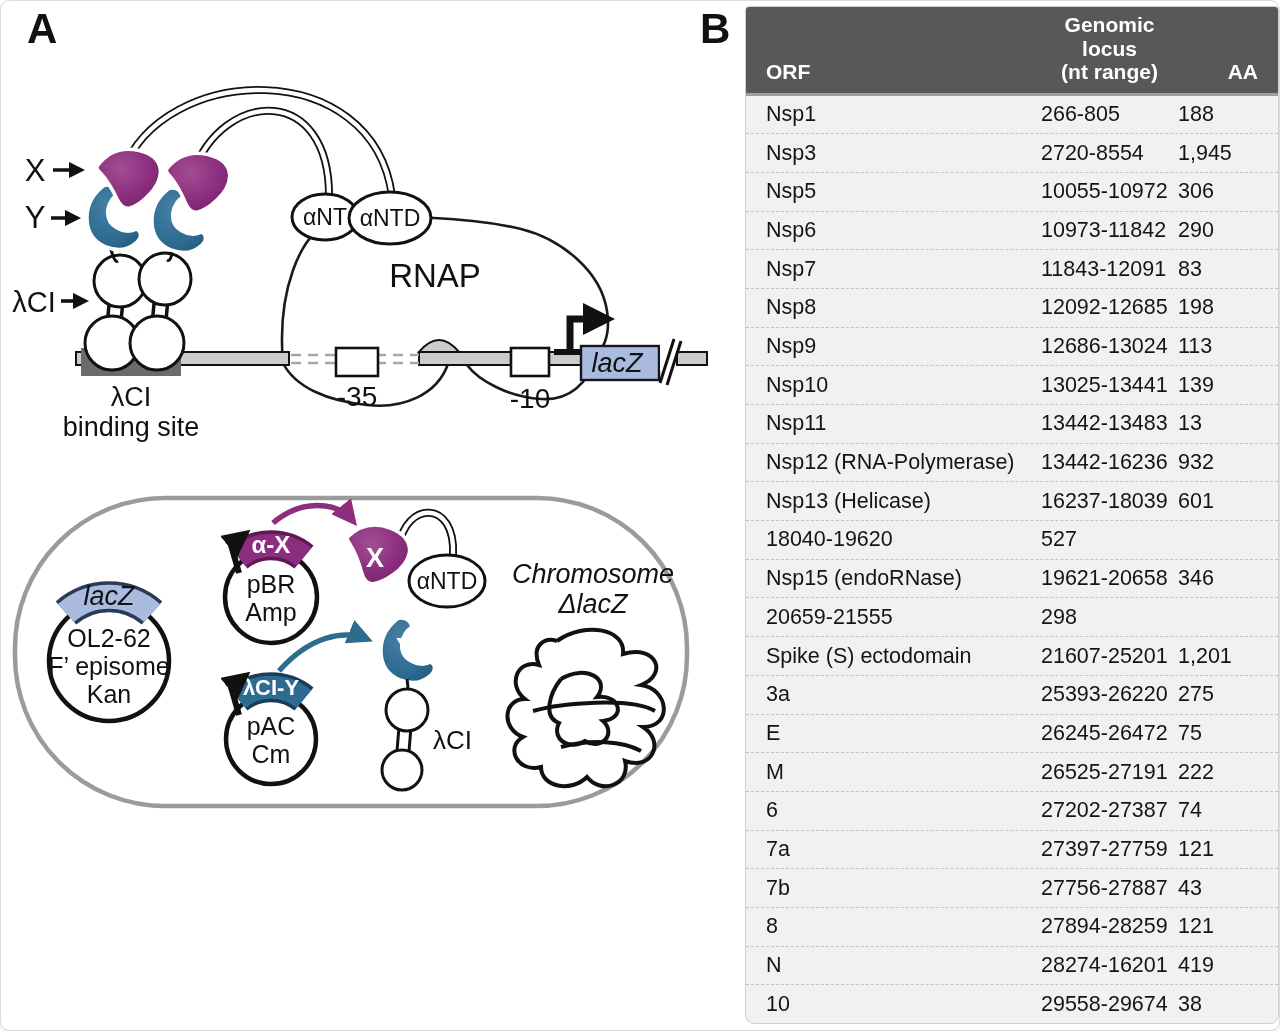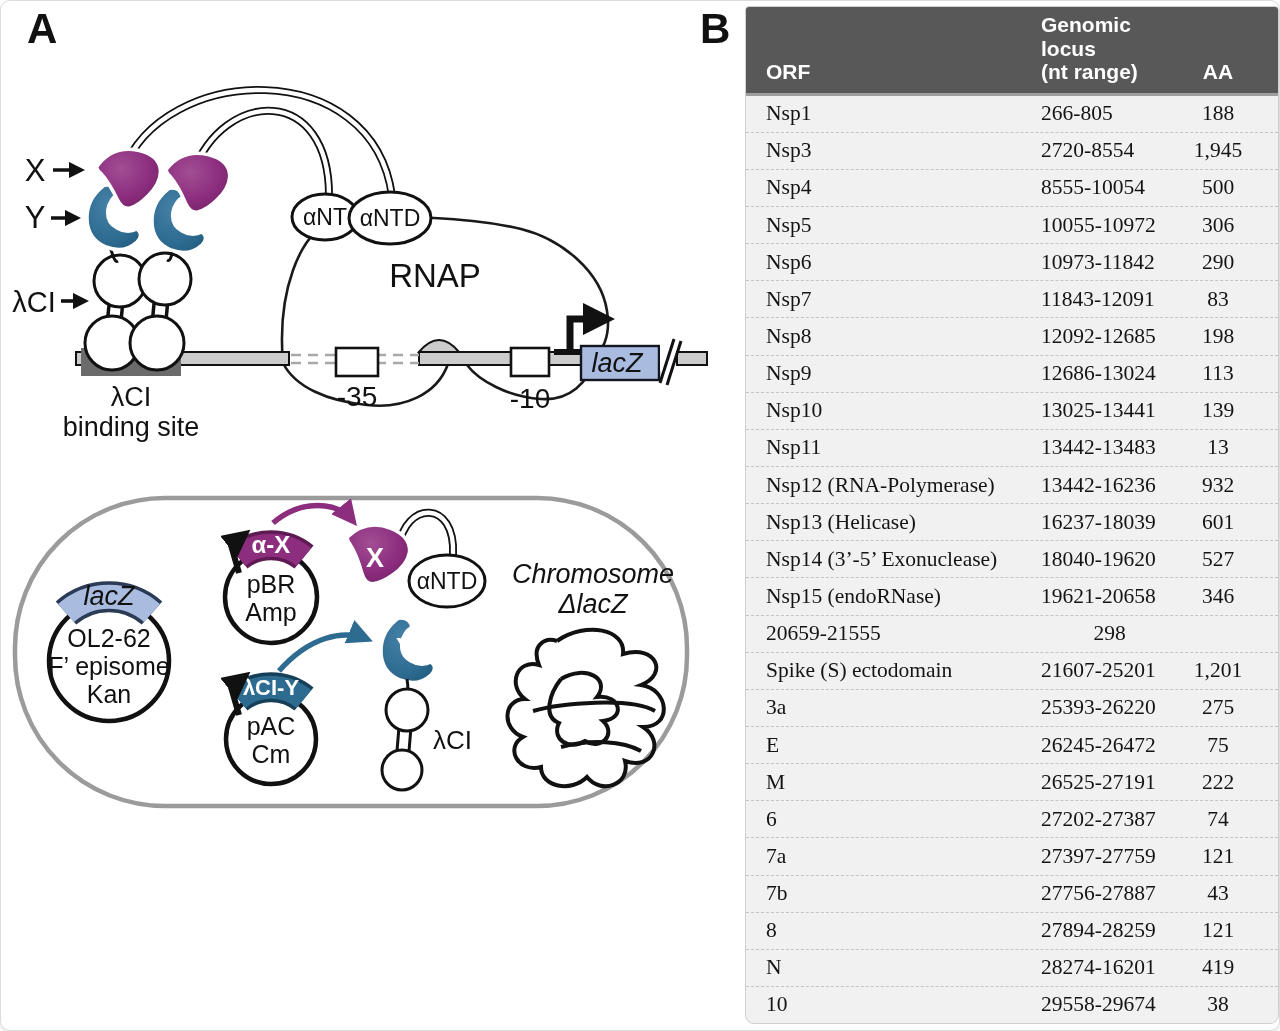--- a/index.html
+++ b/index.html
@@ -10,27 +10,27 @@
   #labelA{left:26px;top:4px;}
   #labelB{left:699px;top:4px;}
   svg text{font-family:"Liberation Sans",sans-serif;}
 
   
   .ptable{position:absolute;left:744px;top:5px;width:534px;height:1018px;display:flex;flex-direction:column;
           background:#f1f1f1;border:1px solid #cfcfcf;border-radius:4px 4px 9px 9px;overflow:hidden;box-sizing:border-box;}
   .thead{background:#585858;color:#fff;font-weight:bold;font-size:21px;display:grid;
          grid-template-columns:275px 1fr 80px;align-items:end;padding:6px 20px 9px 20px;
          border-bottom:3px solid #9e9e9e;min-height:57px;box-sizing:border-box;}
-  .thead .h-locus{text-align:left;line-height:1.12;}
-  .thead .h-aa{text-align:center;}
+  .thead .h-locus{text-align:center;line-height:1.12;}
+  .thead .h-aa{text-align:right;}
   .tbody{flex:1;display:flex;flex-direction:column;}
   .trow{flex:1;display:grid;grid-template-columns:275px 1fr 80px;align-items:center;
-        padding:0 20px;font-size:21.5px;color:#141414;border-top:1px dashed #c4c4c4;font-family:Liberation Serif, serif;}
+        padding:0 20px;font-size:21.5px;color:#141414;border-top:1px dashed #c4c4c4;}
   .trow:first-child{border-top:none;}
-  .tcell.aa{text-align:center;}
+  .tcell.aa{text-align:left;}
 
   
   .wedge{fill:url(#gp);stroke:#fff;stroke-width:3.5;}
   .cres{fill:url(#gt);stroke:#fff;stroke-width:3.5;}
   .blob{fill:#fff;stroke:#1a1a1a;stroke-width:2.6;}
   .dna{fill:#cccccc;stroke:#111;stroke-width:2;}
   .circ{fill:#fff;stroke:#111;stroke-width:3;}
   .lbl{fill:#111;}
 </style>
 </head>
@@ -224,25 +224,20 @@
           <div class="tcell orf">Nsp1</div>
           <div class="tcell locus">266-805</div>
           <div class="tcell aa">188</div>
         </div>
         <div class="trow">
           <div class="tcell orf">Nsp3</div>
           <div class="tcell locus">2720-8554</div>
           <div class="tcell aa">1,945</div>
         </div>
         <div class="trow">
-          <div class="tcell orf">Nsp4</div>
-          <div class="tcell locus">8555-10054</div>
-          <div class="tcell aa">500</div>
-        </div>
-        <div class="trow">
           <div class="tcell orf">Nsp5</div>
           <div class="tcell locus">10055-10972</div>
           <div class="tcell aa">306</div>
         </div>
         <div class="trow">
           <div class="tcell orf">Nsp6</div>
           <div class="tcell locus">10973-11842</div>
           <div class="tcell aa">290</div>
         </div>
         <div class="trow">
@@ -274,21 +269,20 @@
           <div class="tcell orf">Nsp12 (RNA-Polymerase)</div>
           <div class="tcell locus">13442-16236</div>
           <div class="tcell aa">932</div>
         </div>
         <div class="trow">
           <div class="tcell orf">Nsp13 (Helicase)</div>
           <div class="tcell locus">16237-18039</div>
           <div class="tcell aa">601</div>
         </div>
         <div class="trow">
-          <div class="tcell orf">Nsp14 (3’-5’ Exonuclease)</div>
           <div class="tcell locus">18040-19620</div>
           <div class="tcell aa">527</div>
         </div>
         <div class="trow">
           <div class="tcell orf">Nsp15 (endoRNase)</div>
           <div class="tcell locus">19621-20658</div>
           <div class="tcell aa">346</div>
         </div>
         <div class="trow">
           <div class="tcell locus">20659-21555</div>

